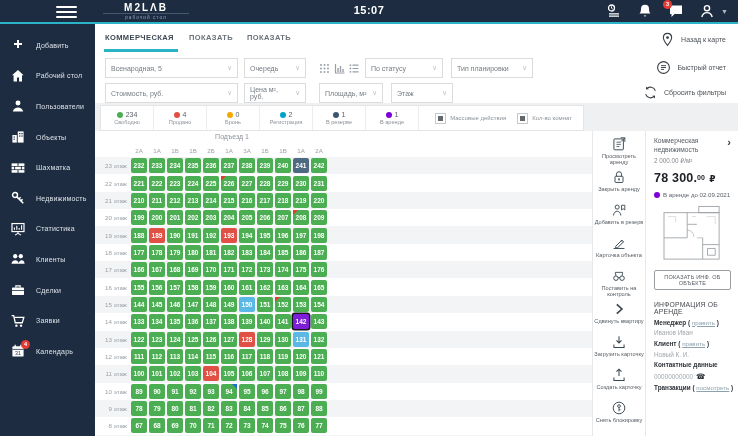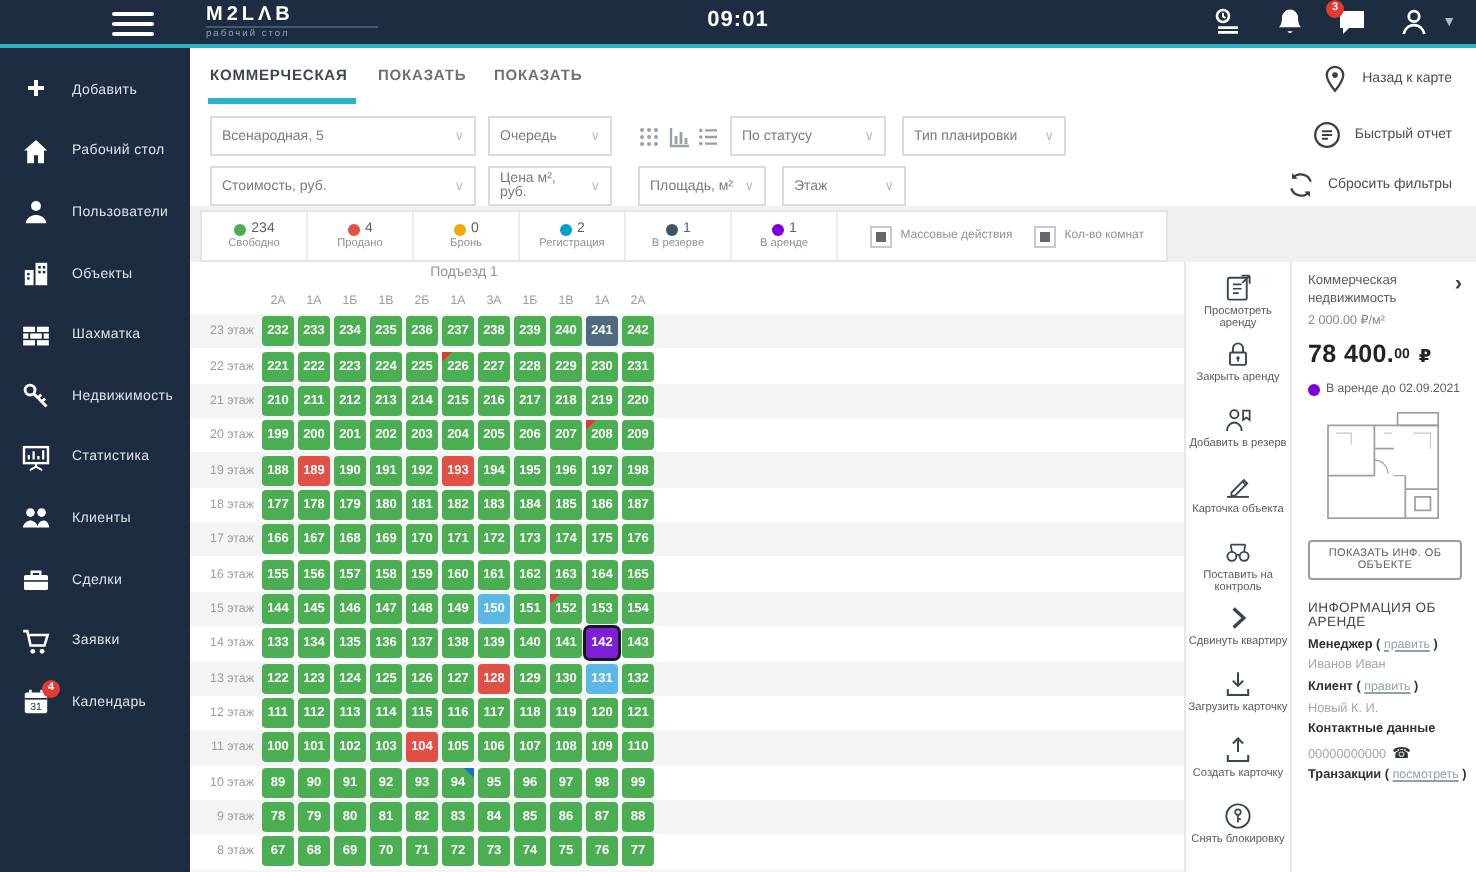--- a/index.html
+++ b/index.html
@@ -5,21 +5,21 @@
   * { margin:0; padding:0; box-sizing:border-box; }
   html,body { background:#d8dadd; }
   .screen{ position:relative; width:738px; height:436px; overflow:hidden; background:#eef0f2;
            font-family:"Liberation Sans","DejaVu Sans",sans-serif; -webkit-font-smoothing:antialiased; }
 
   
   .topbar{ position:absolute; left:0; top:0; width:738px; height:24px; background:#1d2c41;
            border-bottom:2px solid #2bb4c8; z-index:30; }
   .hamburger{ position:absolute; left:56px; top:6px; width:21px; height:12px; cursor:pointer; }
   .hamburger i{ display:block; height:2px; background:#fff; margin-bottom:3px; border-radius:1px; }
-  .logo{ position:absolute; left:103px; top:2px; width:86px; text-align:left; }
+  .logo{ position:absolute; left:103px; top:2px; width:86px; text-align:center; }
   .logo .lt{ color:#fff; font-weight:bold; font-size:10px; letter-spacing:2px; }
   .logo .ls{ color:#8fa2bb; font-size:4.8px; letter-spacing:1px; border-top:1px solid #46586f; padding-top:1px; margin-top:0px; }
   .clock{ position:absolute; left:0; right:0; top:4px; text-align:center; color:#fff; font-size:11px; font-weight:bold; letter-spacing:.5px; }
   .tb-icons{ position:absolute; right:10px; top:3px; display:flex; align-items:center; gap:15px; }
   .tb-ic{ position:relative; width:16px; height:16px; cursor:pointer; }
   .tb-ic svg{ width:16px; height:16px; display:block; }
   .badge{ position:absolute; top:-3px; left:-5px; min-width:9px; height:9px; background:#e23b33; border-radius:5px;
           color:#fff; font-size:5.5px; line-height:9px; text-align:center; padding:0 1px; font-weight:bold; }
   .tb-chev{ color:#aeb9c6; font-size:7px; margin-left:-9px; cursor:pointer; }
 
@@ -120,21 +120,21 @@
   <div class="topbar">
     <div class="hamburger">
         <i></i>
         <i></i>
         <i></i>
       </div>
     <div class="logo">
       <div class="lt">M2LΛB</div>
       <div class="ls">рабочий стол</div>
     </div>
-    <div class="clock">09:01</div>
+    <div class="clock">15:07</div>
     <div class="tb-icons">
       <span class="tb-ic">
         <svg viewBox="0 0 16 16">
             <circle cx="5.5" cy="5" r="3" fill="none" stroke="#fff" stroke-width="1.3"></circle>
             <path d="M5.5 3.4v1.8l1.2.8" fill="none" stroke="#fff" stroke-width="1"></path>
             <path d="M3 10.8h10M3 13.2h10" stroke="#fff" stroke-width="1.3"></path>
           </svg>
       </span>
       <span class="tb-ic">
         <svg viewBox="0 0 16 16">
@@ -789,21 +789,21 @@
       </div>
     </div>
 
   <div class="info-panel">
     <div class="ip-head">
       <div class="ip-title">Коммерческая недвижимость</div>
       <div class="ip-chev">›</div>
     </div>
     <div class="ip-m2">2 000.00 ₽/м²</div>
     <div class="ip-price">
-      <span class="p-main">78 400.</span><span class="p-cents">00</span> <span class="p-cur">₽</span>
+      <span class="p-main">78 300.</span><span class="p-cents">00</span> <span class="p-cur">₽</span>
     </div>
     <div class="ip-status">
       <span class="dot" id="status-dot" style="background: rgb(125, 0, 216);"></span>
       <span class="st-label">В аренде до 02.09.2021</span>
     </div>
     <svg class="plan" viewBox="0 0 64 60">
       <g fill="none" stroke="#9aa0a5" stroke-width="0.9">
         <rect x="2" y="9" width="57" height="48"></rect>
         <rect x="38" y="2.5" width="21" height="6.5"></rect>
         <path d="M26 9v26M2 35h24M26 21h10M42 35v22M42 42h17M47 46h8v7h-8z"></path>

